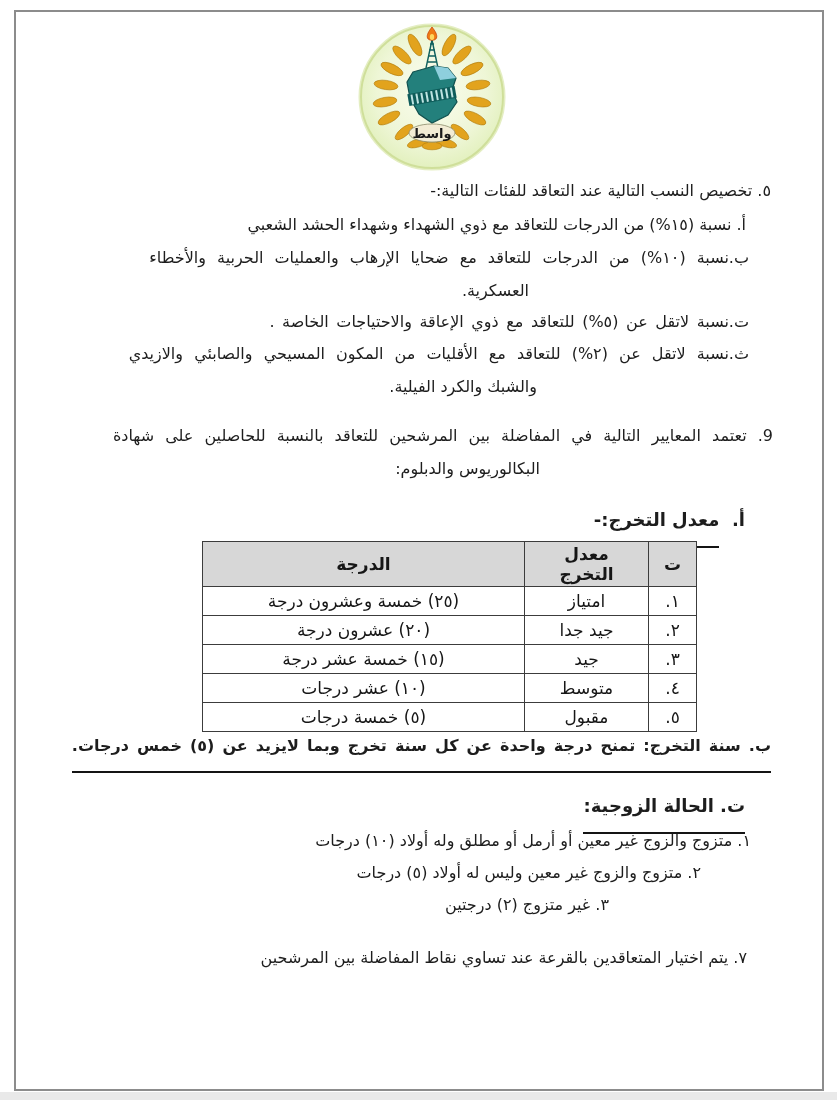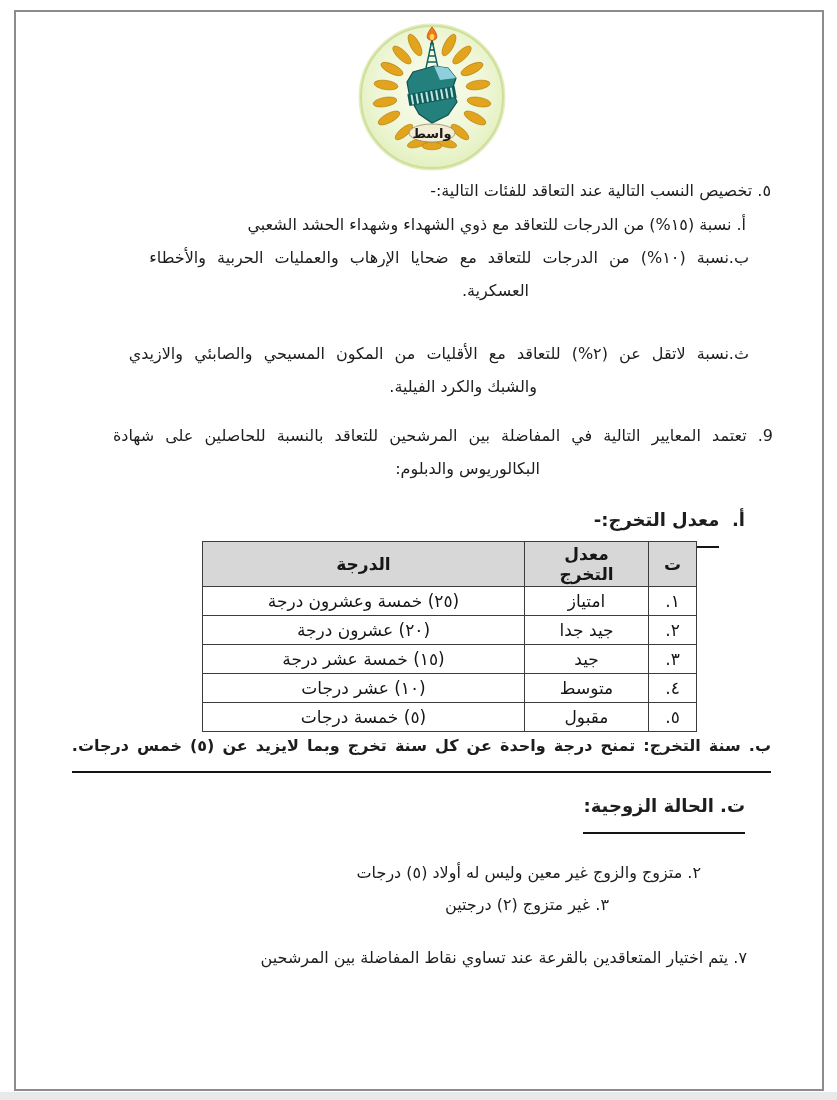--- a/index.html
+++ b/index.html
@@ -126,20 +126,21 @@
 
       <ellipse cx="76" cy="111" rx="23" ry="9" fill="#f2ecd4" stroke="#8a8a6a" stroke-width="0.8"></ellipse>
       <text x="76" y="116" font-size="13" font-weight="bold" text-anchor="middle" fill="#1b1b1b" font-family="DejaVu Sans, sans-serif">واسط</text>
     </svg>
   </div>
 
   <div class="line" style="top:181px;right:66px;">٥. تخصيص النسب التالية عند التعاقد للفئات التالية:-</div>
   <div class="line" style="top:215px;right:91px;">أ.  نسبة (١٥%) من الدرجات للتعاقد مع ذوي الشهداء وشهداء الحشد الشعبي</div>
   <div class="line ws2" style="top:248px;right:88px;">ب.نسبة (١٠%) من الدرجات للتعاقد مع ضحايا الإرهاب والعمليات الحربية والأخطاء</div>
   <div class="line" style="top:281px;right:308px;">العسكرية.</div>
+  <div class="line ws1" style="top:312px;right:88px;">ت.نسبة لاتقل عن (٥%) للتعاقد مع ذوي الإعاقة والاحتياجات الخاصة .</div>
   <div class="line ws2" style="top:344px;right:88px;">ث.نسبة لاتقل عن (٢%) للتعاقد مع الأقليات من المكون المسيحي والصابئي والازيدي</div>
   <div class="line" style="top:377px;right:300px;">والشبك والكرد الفيلية.</div>
 
   <div class="line ws2" style="top:426px;right:64px;">9. تعتمد المعايير التالية في المفاضلة بين المرشحين للتعاقد بالنسبة للحاصلين على شهادة</div>
   <div class="line" style="top:459px;right:297px;">البكالوريوس والدبلوم:</div>
 
   <div class="line bold h18" style="top:509px;right:92px;">
     <span>أ.</span>&nbsp;&nbsp;<span class="u">معدل التخرج:-</span>
   </div>
 
@@ -185,17 +186,18 @@
     </tbody>
   </table>
 
   <div class="line bold ws1" style="top:736px;right:66px;text-align:right;">
     <span class="u">ب. سنة التخرج: تمنح درجة واحدة عن كل سنة تخرج وبما لايزيد عن (٥) خمس درجات.</span>
   </div>
 
   <div class="line bold h18" style="top:795px;right:92px;">
     <span class="u">ت. الحالة الزوجية:</span>
   </div>
+  <div class="line" style="top:831px;right:86px;">١. متزوج والزوج غير معين أو أرمل أو مطلق وله أولاد (١٠) درجات</div>
   <div class="line" style="top:863px;right:136px;">٢. متزوج والزوج غير معين وليس له أولاد (٥) درجات</div>
   <div class="line" style="top:895px;right:228px;">٣. غير متزوج  (٢) درجتين</div>
 
   <div class="line" style="top:948px;right:90px;text-align:center;">٧. يتم اختيار المتعاقدين بالقرعة عند تساوي نقاط المفاضلة بين المرشحين</div>
 </div>
 
 </body></html>

